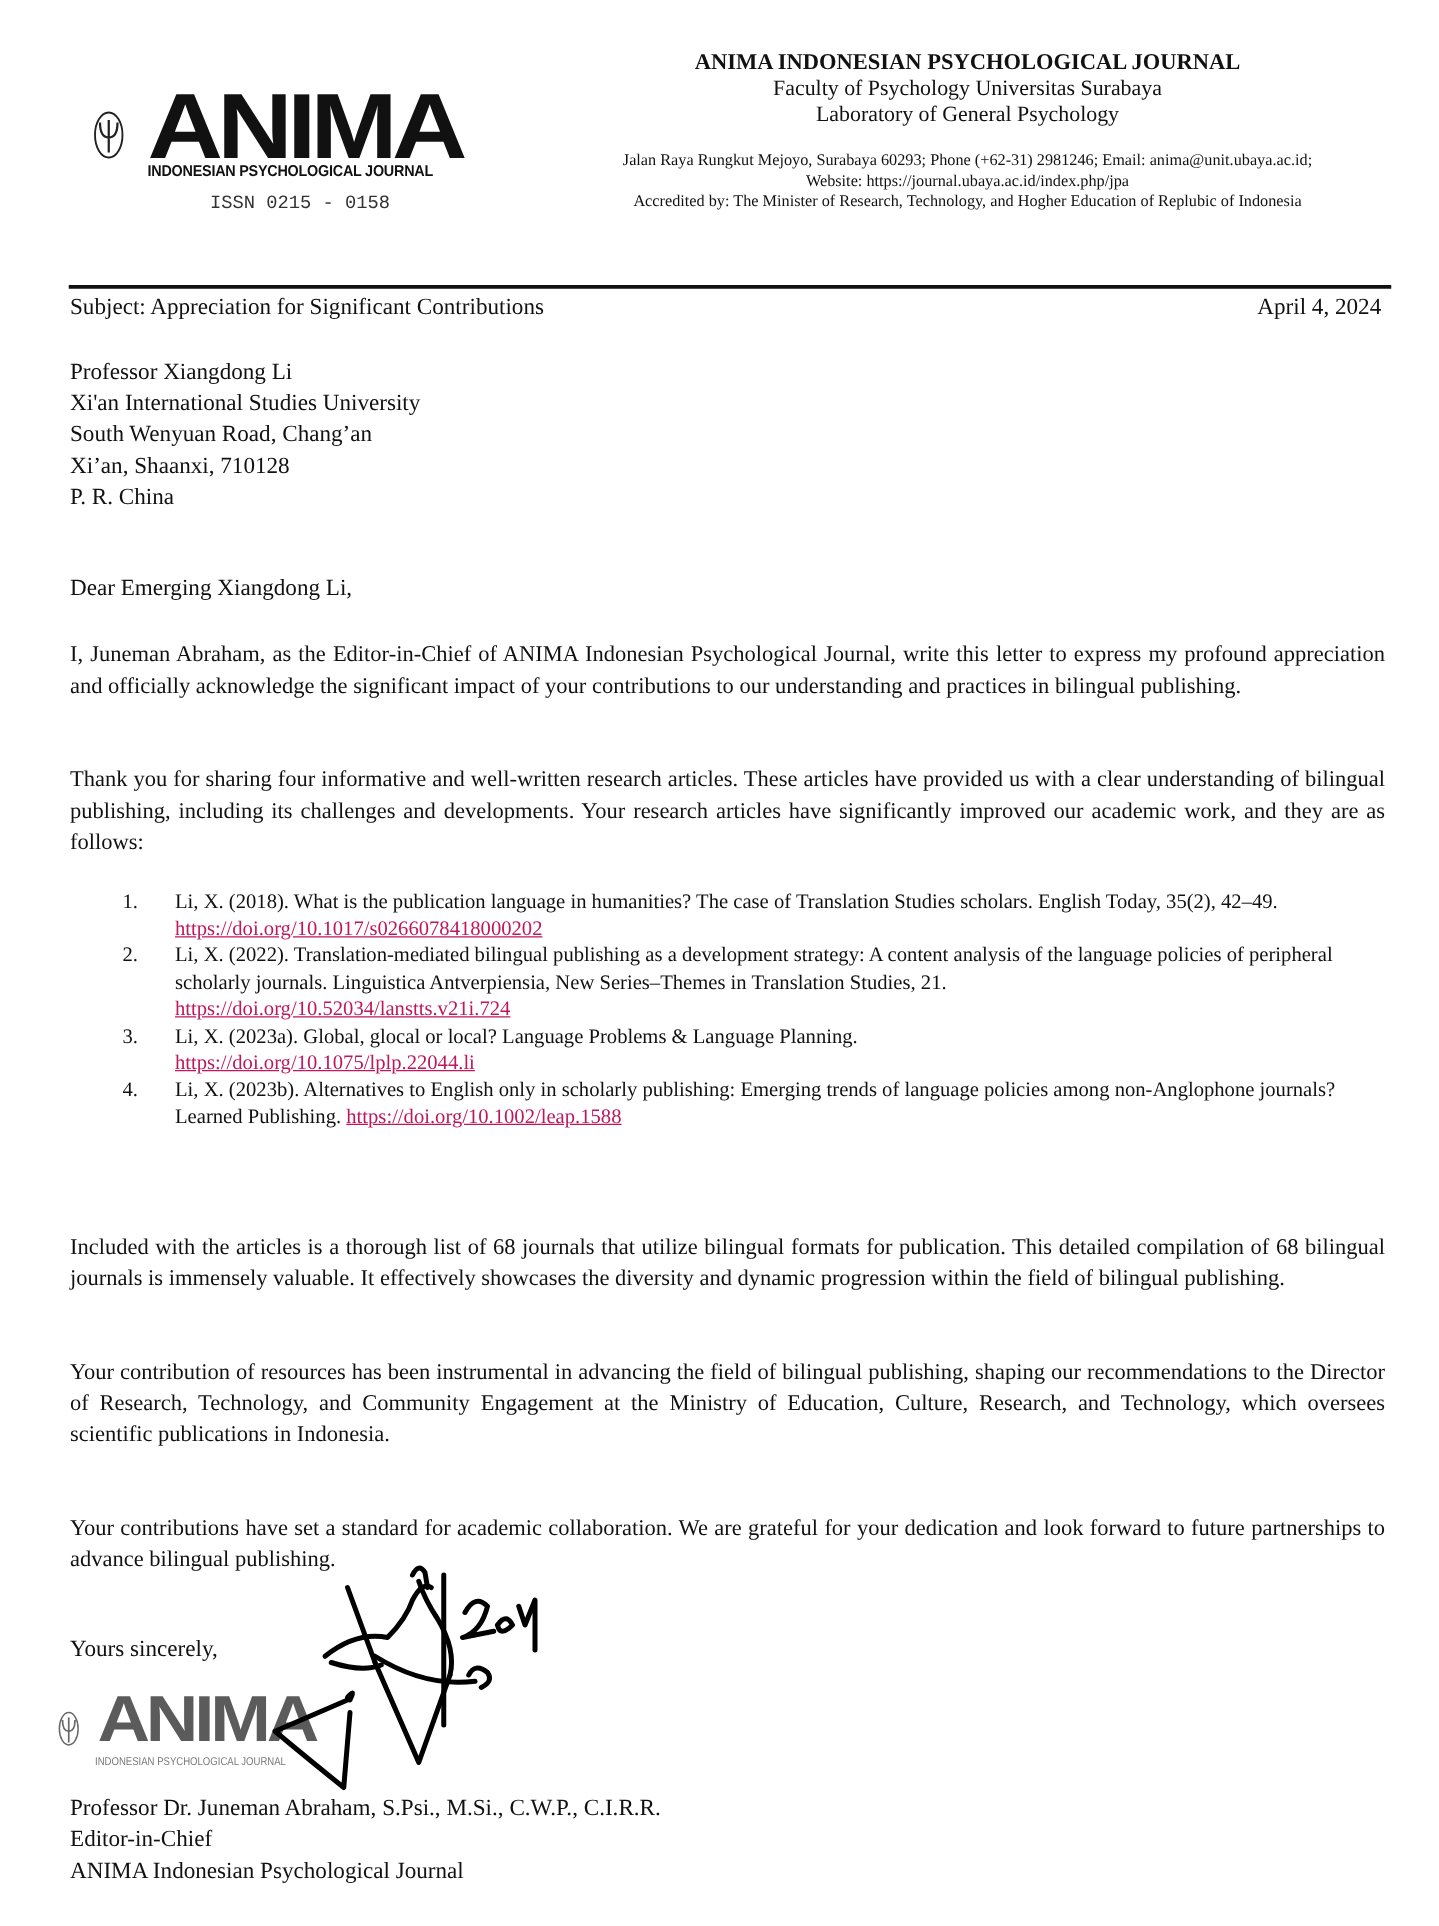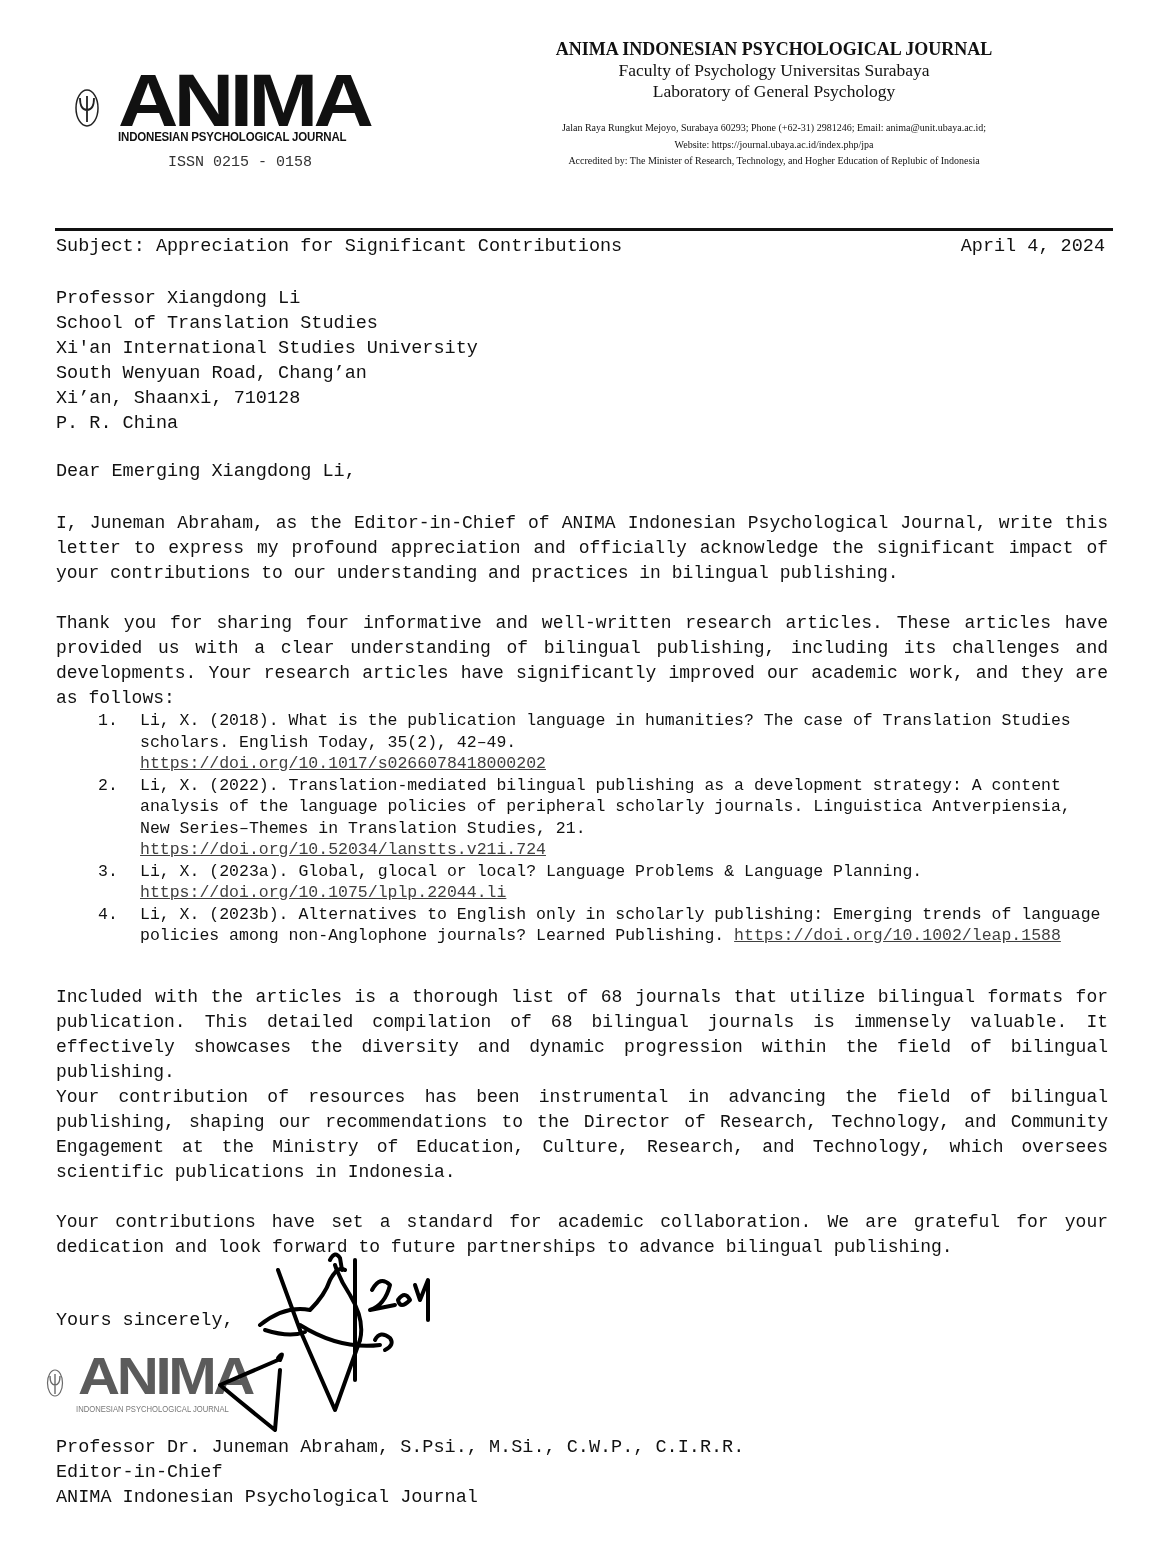--- a/index.html
+++ b/index.html
@@ -1,29 +1,29 @@
 <!DOCTYPE html>
 <html><head>
 <meta charset="utf-8">
 <style>
   html, body { margin: 0; padding: 0; background: #ffffff; }
   body { width: 1151px; height: 1541px; position: relative; overflow: hidden; color: #111; }
-  .sans { font-family: Liberation Mono, monospace; }
+  .sans { font-family: Liberation Serif, serif; }
 
   
   .lh-logo { position: absolute; left: 74px; top: 68px; width: 280px; }
   .psi { position: absolute; left: 0; top: 20px; width: 26px; height: 40px; }
   .anima-word { position: absolute; left: 44px; top: 0; font-family: "Liberation Sans", sans-serif; font-weight: 900; font-size: 74px; letter-spacing: -4px; line-height: 66px; transform: scaleX(1.13); transform-origin: left top; color: #111; }
   .anima-sub { position: absolute; left: 44px; top: 62px; font-family: "Liberation Sans", sans-serif; font-weight: bold; font-size: 12.5px; letter-spacing: -0.2px; white-space: nowrap; transform: scaleX(0.92); transform-origin: left top; }
   .issn { position: absolute; left: 168px; top: 154px; font-family: Liberation Mono, monospace; font-size: 15px; color: #333; }
 
   .lh-right { position: absolute; left: 400px; top: 38px; width: 748px; text-align: center; font-family: "Liberation Serif", serif; }
   .lh-title { font-weight: bold; font-size: 18px; line-height: 22px; }
   .lh-sub { font-size: 17.5px; line-height: 21px; }
-  .lh-small { font-size: 10px; line-height: 16.5px; }
+  .lh-small { font-size: 13px; line-height: 16.5px; }
   .lh-gap { height: 18px; }
 
   .rule { position: absolute; left: 55px; top: 228px; width: 1058px; height: 3px; background: #111; }
 
   .subject { position: absolute; left: 56px; top: 236px; font-size: 18.5px; }
   .date { position: absolute; right: 46px; top: 236px; font-size: 18.5px; }
 
   .address { position: absolute; left: 56px; top: 286px; font-size: 18.5px; line-height: 25px; }
   .salutation { position: absolute; left: 56px; top: 461px; font-size: 18.5px; }
 
@@ -31,21 +31,21 @@
   .p1 { top: 511px; }
   .p2 { top: 611px; }
   .p3 { top: 985px; }
   .p4 { top: 1085px; }
   .p5 { top: 1210px; }
 
   .refs { position: absolute; left: 98px; top: 710px; width: 1010px; font-size: 16.5px; line-height: 21.5px; }
   .ref { display: flex; }
   .ref-num { width: 42px; flex: 0 0 42px; }
   .ref-body { flex: 1; }
-  .link { color: #404040; text-decoration: underline; }
+  .link { color: #be185d; text-decoration: underline; }
 
   .closing { position: absolute; left: 56px; top: 1310px; font-size: 18.5px; }
 
   .stamp { position: absolute; left: 46px; top: 1352px; width: 200px; height: 70px; opacity: 0.8; }
   .stamp .psi2 { position: absolute; left: 0; top: 16px; width: 18px; height: 30px; }
   .stamp .anima2 { position: absolute; left: 32px; top: 0; font-family: "Liberation Sans", sans-serif; font-weight: 900; font-size: 52px; letter-spacing: -3px; line-height: 48px; color: #333; transform: scaleX(1.12); transform-origin: left top; }
   .stamp .sub2 { position: absolute; left: 30px; top: 52px; font-family: "Liberation Sans", sans-serif; font-size: 9px; color: #555; white-space: nowrap; transform: scaleX(0.85); transform-origin: left top; }
 
   .signature { position: absolute; left: 200px; top: 1250px; width: 300px; height: 210px; }
 
@@ -74,21 +74,20 @@
   <div class="lh-small">Accredited by: The Minister of Research, Technology, and Hogher Education of Replubic of Indonesia</div>
 </div>
 
 <div class="rule"></div>
 
 <div class="subject sans">Subject: Appreciation for Significant Contributions</div>
 <div class="date sans">April 4, 2024</div>
 
 <div class="address sans">
   <div>Professor Xiangdong Li</div>
-  <div>School of Translation Studies</div>
   <div>Xi'an International Studies University</div>
   <div>South Wenyuan Road, Chang’an</div>
   <div>Xi’an, Shaanxi, 710128</div>
   <div>P. R. China</div>
 </div>
 
 <div class="salutation sans">Dear Emerging Xiangdong Li,</div>
 
 <div class="para p1 sans">I, Juneman Abraham, as the Editor-in-Chief of ANIMA Indonesian Psychological Journal, write this letter to express my profound appreciation and officially acknowledge the significant impact of your contributions to our understanding and practices in bilingual publishing.</div>
 <div class="para p2 sans">Thank you for sharing four informative and well-written research articles. These articles have provided us with a clear understanding of bilingual publishing, including its challenges and developments. Your research articles have significantly improved our academic work, and they are as follows:</div>

